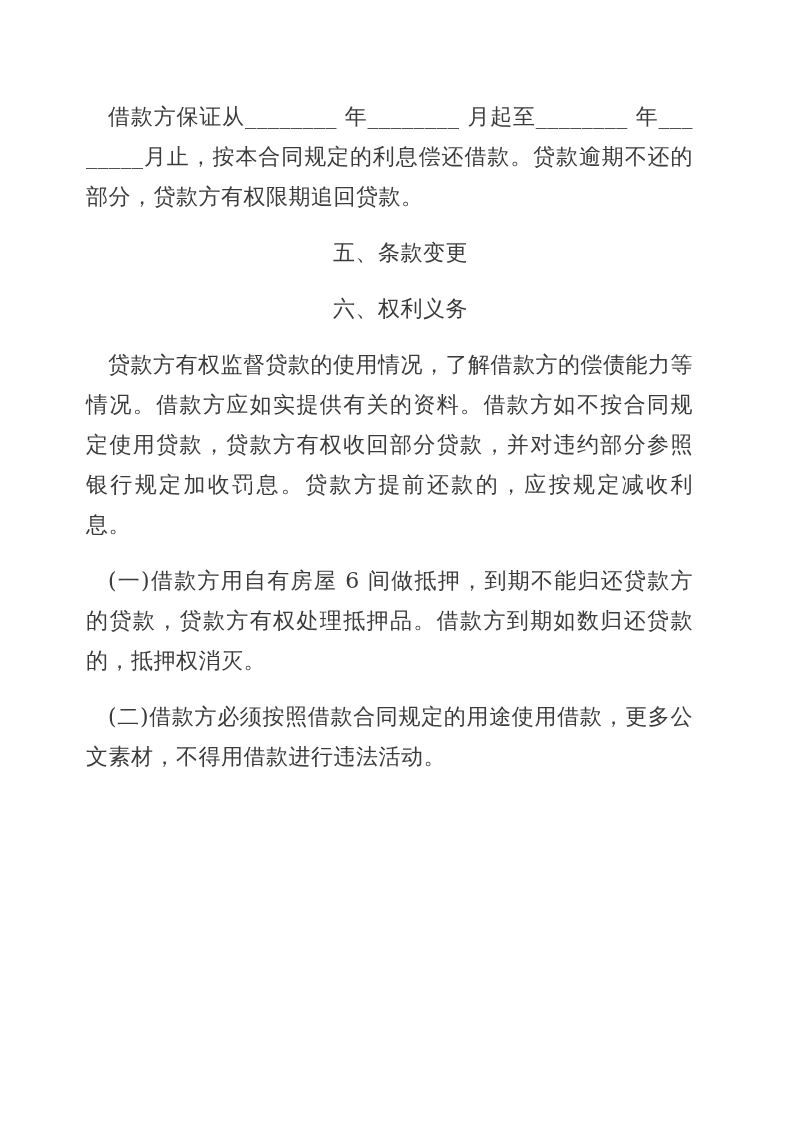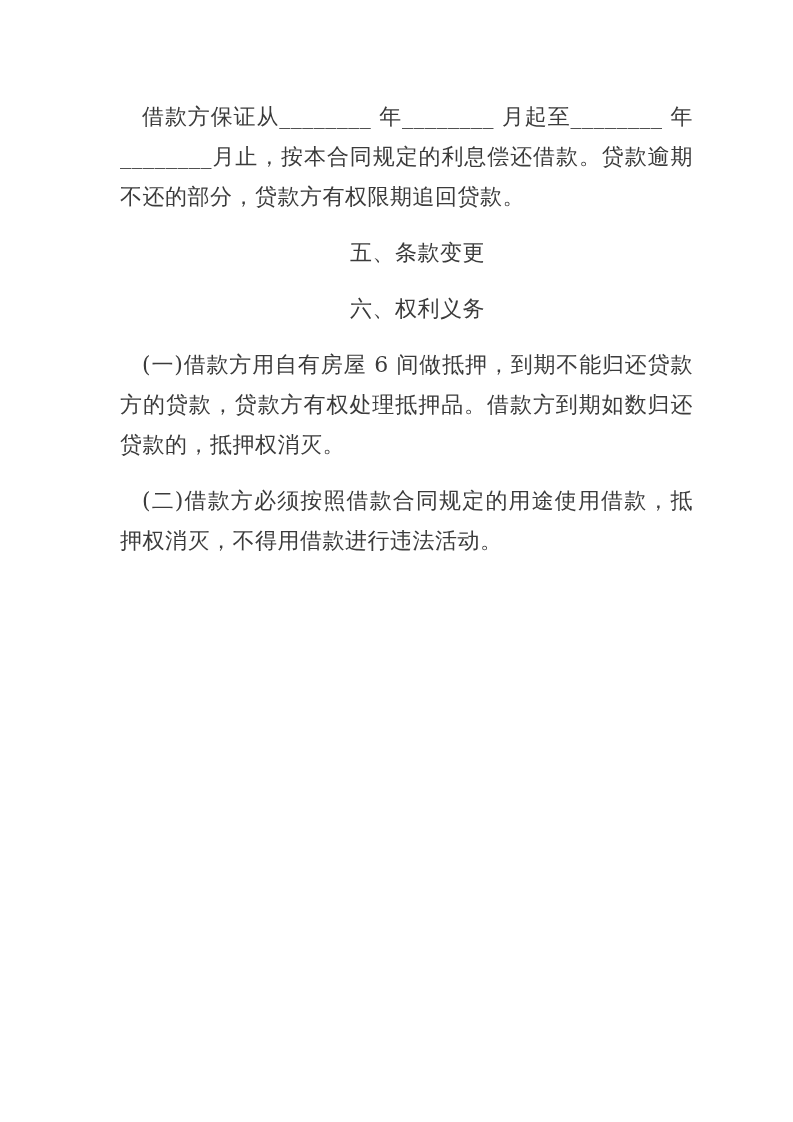--- a/index.html
+++ b/index.html
@@ -7,21 +7,21 @@
     padding: 0;
     background: #ffffff;
   }
   .page {
     position: relative;
     width: 793px;
     height: 852px;
     margin: 0 auto;
     background: #ffffff;
     box-sizing: border-box;
-    padding: 81px 100px 0 120px;
+    padding: 81px 100px 0 86px;
     overflow: hidden;
   }
   .content {
     width: 100%;
   }
   .para {
     font-family: "DejaVu Serif", "Liberation Serif", serif;
     font-size: 22px;
     line-height: 40px;
     color: #3b3b3b;
@@ -47,21 +47,22 @@
 <div class="page">
   <div class="content">
 
     <p class="para">借款方保证从________ 年________ 月起至________ 年________月止，按本合同规定的利息偿还借款。贷款逾期不还的部分，贷款方有权限期追回贷款。</p>
 
     <p class="para heading">五、条款变更</p>
 
 
     <p class="para heading">六、权利义务</p>
 
+    <p class="para">贷款方有权监督贷款的使用情况，了解借款方的偿债能力等情况。借款方应如实提供有关的资料。借款方如不按合同规定使用贷款，贷款方有权收回部分贷款，并对违约部分参照银行规定加收罚息。贷款方提前还款的，应按规定减收利息。</p>
 
 
     <p class="para">(一)借款方用自有房屋 6 间做抵押，到期不能归还贷款方的贷款，贷款方有权处理抵押品。借款方到期如数归还贷款的，抵押权消灭。</p>
 
-    <p class="para">(二)借款方必须按照借款合同规定的用途使用借款，抵押权消灭，不得用借款进行违法活动。</p>
+    <p class="para">(二)借款方必须按照借款合同规定的用途使用借款，更多公文素材，不得用借款进行违法活动。</p>
 
 
   </div>
 </div>
 
 </body></html>

